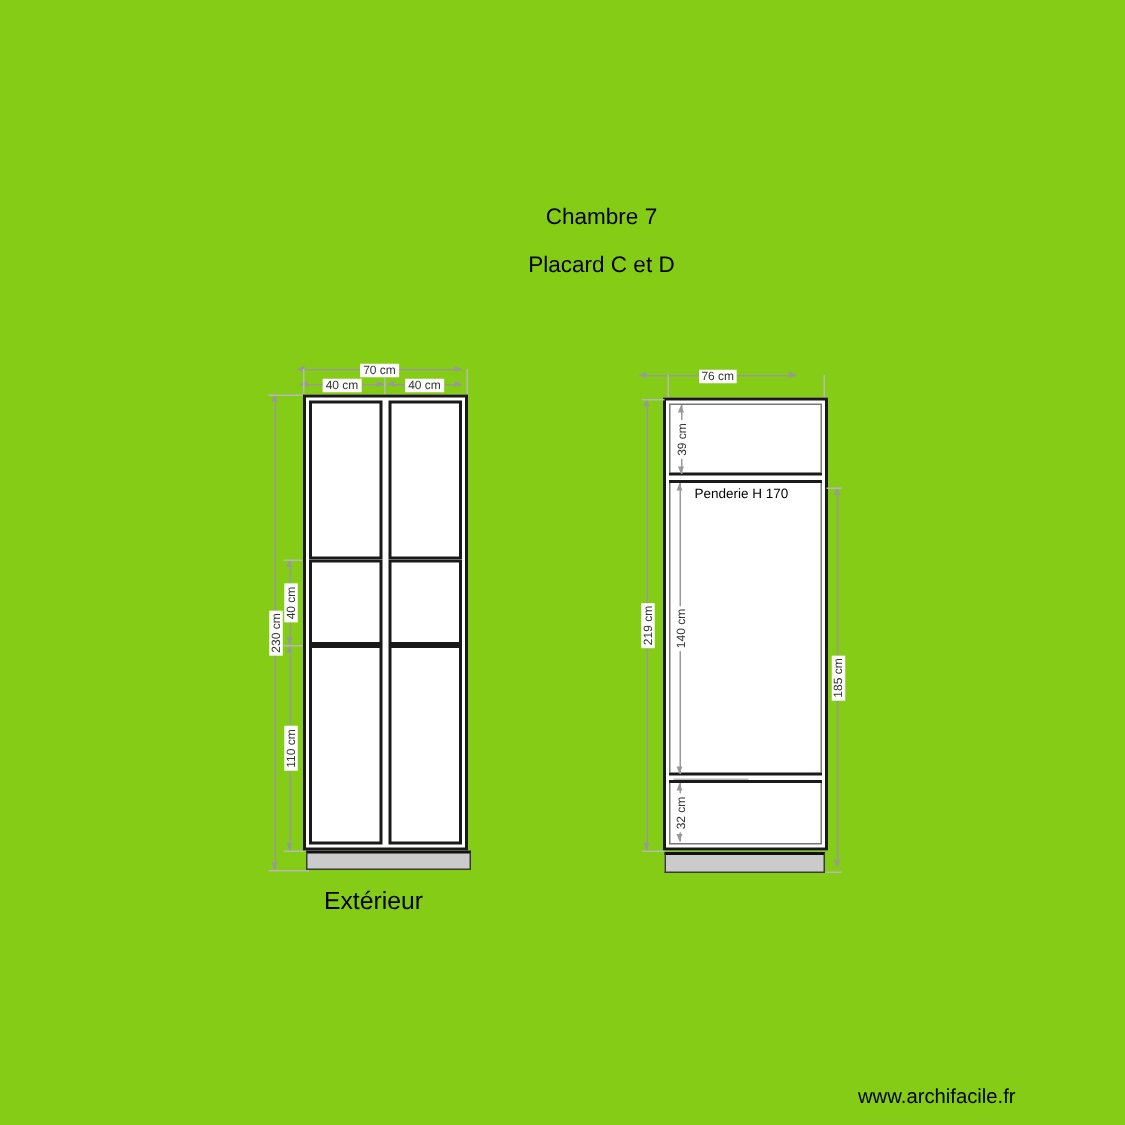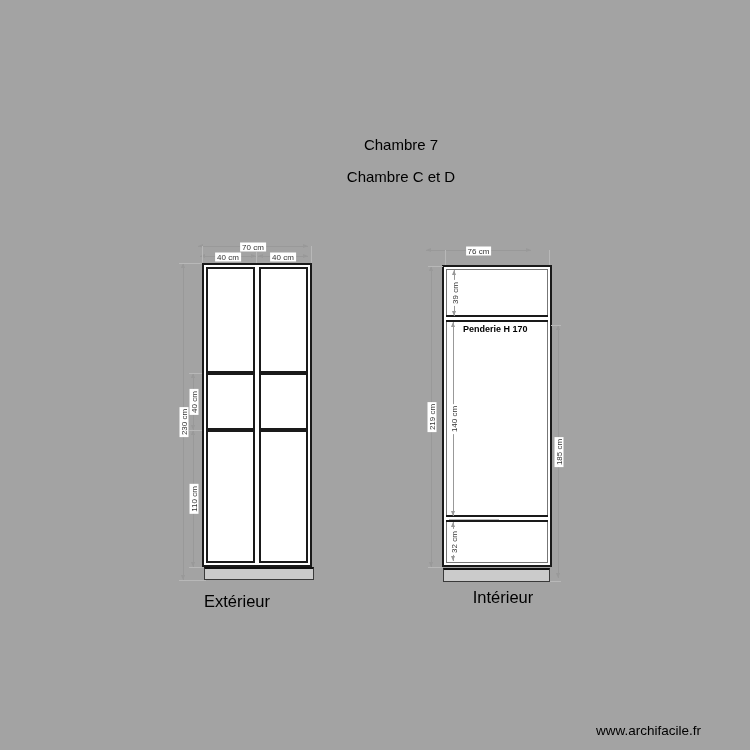--- a/index.html
+++ b/index.html
@@ -1,16 +1,16 @@
 <!DOCTYPE html>
 <html><head>
 <meta charset="utf-8">
 <style>
   html,body{margin:0;padding:0;background:#ffffff;}
-  .canvas{position:relative;width:750px;height:750px;background:#a3a3a3;overflow:hidden;
+  .canvas{position:relative;width:750px;height:750px;background:#84cc16;overflow:hidden;
           font-family:"Liberation Sans", sans-serif;color:#000;}
 
   
   .title-line{position:absolute;left:176px;width:450px;text-align:center;
               font-size:15px;color:#000;white-space:pre;}
   .view-label{position:absolute;width:130px;text-align:center;font-size:16.5px;color:#000;}
   .footer{position:absolute;font-size:13.5px;color:#000;}
 
   
   .frame{position:absolute;border:2px solid #1a1a1a;background:#fff;box-sizing:border-box;}
@@ -34,29 +34,29 @@
   .dim-v::after{content:"";position:absolute;bottom:0;left:-3px;width:0;height:0;
     border-left:2.5px solid transparent;border-right:2.5px solid transparent;border-top:5px solid #999;}
   .dim-label{position:absolute;font-size:8px;color:#333;background:#fff;
              white-space:nowrap;padding:0 2px;line-height:9px;}
   .dim-h > .dim-label{left:50%;top:0;transform:translate(-50%,-50%);}
   .dim-v > .dim-label{left:0;top:50%;transform:translate(-50%,-50%) rotate(-90deg);}
   .tiny-label{position:absolute;font-size:6px;color:#333;white-space:nowrap;
               transform:rotate(-90deg);transform-origin:center;line-height:6px;}
   .tick-h{position:absolute;height:0;border-top:1px solid #b8b8b8;}
   .tick-v{position:absolute;width:0;border-left:1px solid #b8b8b8;}
-  .annotation{position:absolute;font-size:9px;color:#000;white-space:nowrap;font-weight:bold;}
+  .annotation{position:absolute;font-size:9px;color:#000;white-space:nowrap;}
 </style>
 </head>
 <body>
 
 <div class="canvas">
 
   <div class="title-line" style="top:136px;">Chambre 7</div>
-  <div class="title-line" style="top:168px;">Chambre C et D</div>
+  <div class="title-line" style="top:168px;">Placard C et D</div>
 
   <div class="dim-h" style="left:198px;top:246px;width:110px;">
     <span class="dim-label">70 cm</span>
   </div>
   <div class="dim-h" style="left:200px;top:256px;width:56px;">
     <span class="dim-label">40 cm</span>
   </div>
   <div class="dim-h" style="left:258px;top:256px;width:50px;">
     <span class="dim-label">40 cm</span>
   </div>
@@ -88,21 +88,21 @@
     <div class="panel" style="height:57px;"></div>
     <div class="panel" style="height:133px;"></div>
   </div>
   <div class="door" style="left:259px;top:267px;width:49px;height:296px;">
     <div class="panel" style="height:106px;"></div>
     <div class="panel" style="height:57px;"></div>
     <div class="panel" style="height:133px;"></div>
   </div>
   <div class="plinth" style="left:204px;top:567px;width:110px;height:13px;"></div>
 
-  <div class="view-label" style="left:172px;top:592px;">Extérieur</div>
+  <div class="view-label" style="left:184px;top:592px;">Extérieur</div>
 
   <div class="dim-h" style="left:426px;top:250px;width:105px;">
     <span class="dim-label">76 cm</span>
   </div>
   <div class="tick-v" style="left:445px;top:250px;height:15px;"></div>
   <div class="tick-v" style="left:549px;top:250px;height:15px;"></div>
 
   <div class="frame" style="left:442px;top:265px;width:110px;height:302px;"></div>
   <div class="inner-line" style="left:446px;top:269px;width:102px;height:294px;"></div>
   <div class="shelf" style="left:446px;top:315px;width:102px;"></div>
@@ -125,17 +125,16 @@
   <div class="dim-v" style="left:558px;top:325px;height:253px;">
     <span class="dim-label">185 cm</span>
   </div>
 
   <div class="tick-h" style="left:428px;top:266px;width:15px;"></div>
   <div class="tick-h" style="left:428px;top:567px;width:15px;"></div>
   <div class="tick-h" style="left:551px;top:325px;width:10px;"></div>
   <div class="tick-h" style="left:550px;top:581px;width:11px;"></div>
   <div class="tick-h" style="left:449px;top:519px;width:50px;"></div>
 
-  <div class="view-label" style="left:438px;top:588px;">Intérieur</div>
 
-  <div class="footer" style="left:572px;top:723px;margin-left:24px;">www.archifacile.fr</div>
+  <div class="footer" style="left:572px;top:723px;">www.archifacile.fr</div>
 
 </div>
 
 </body></html>

